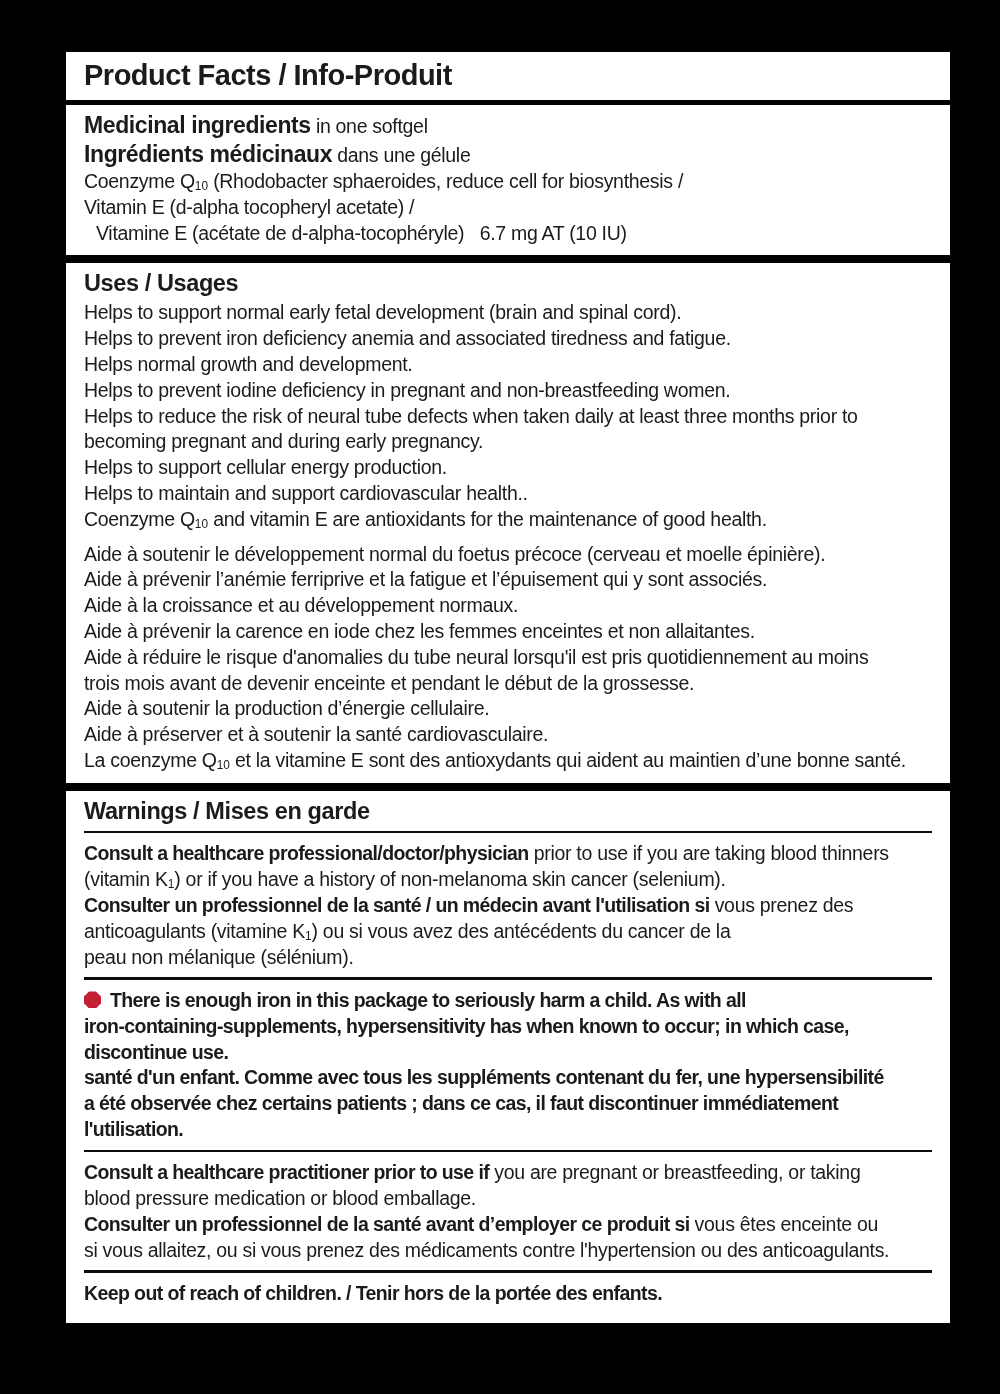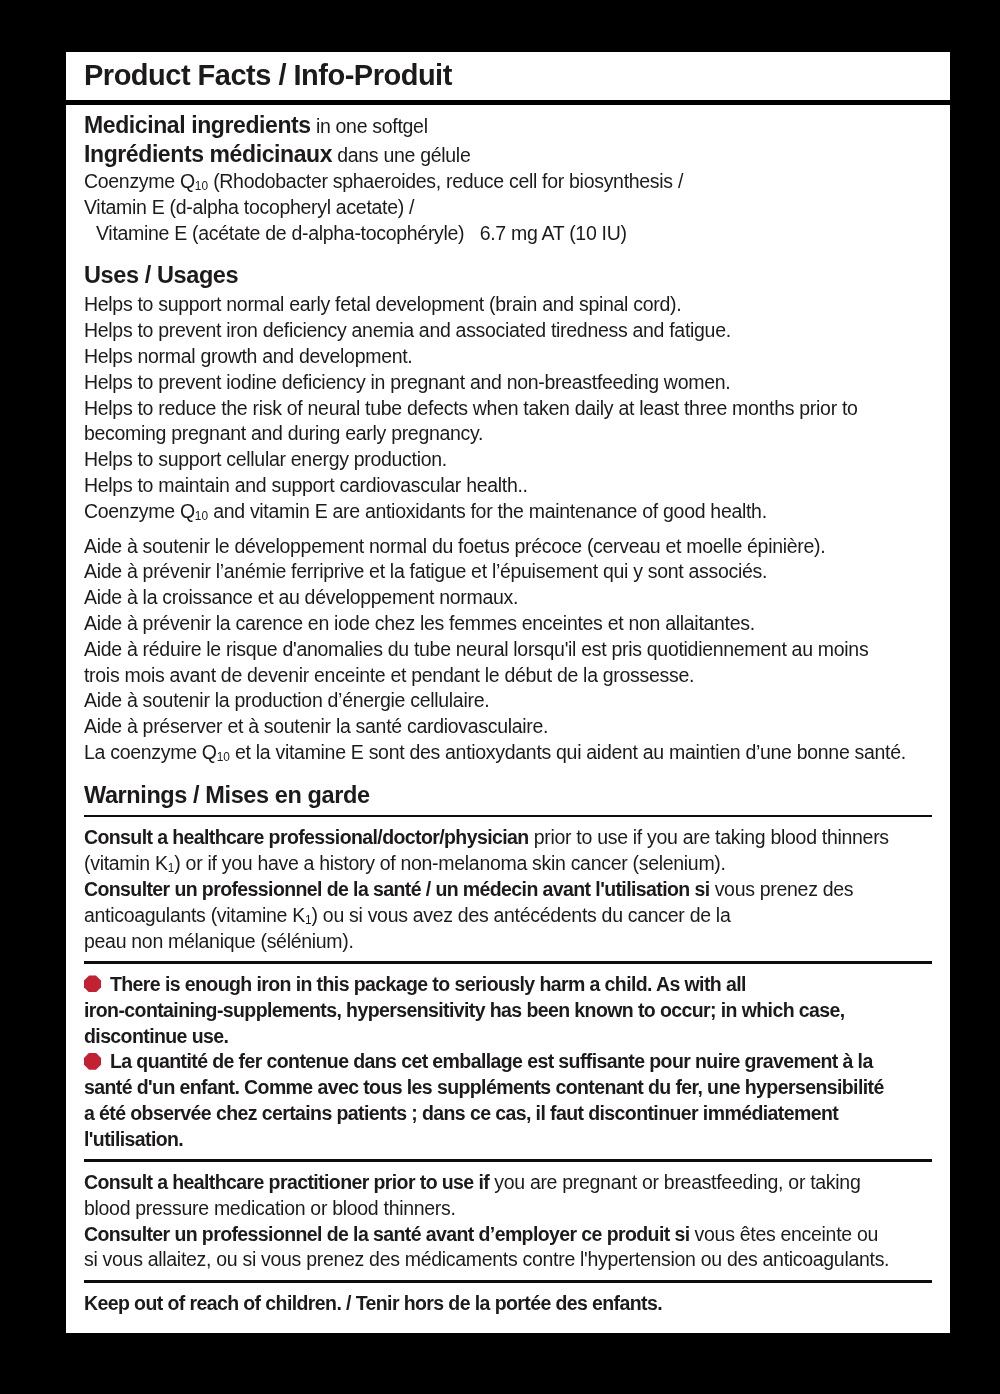--- a/index.html
+++ b/index.html
@@ -18,21 +18,21 @@
     box-sizing:border-box;
   }
   .title-box{
     height:48px;
     margin-bottom:5px;
     padding:7px 18px 0 18px;
   }
   .title-box h1{
     margin:0;font-size:29px;font-weight:bold;letter-spacing:-0.5px;
   }
-  .section-box{padding:7px 18px 9px 18px;}
+  .section-box{padding:7px 18px 9px 18px;margin-bottom:8px;}
   .section-box:last-child{margin-bottom:13px;}
   h2{
     margin:0 0 3px 0;font-size:23.5px;font-weight:bold;letter-spacing:-0.4px;
   }
   .line{
     display:block;
     font-size:19.5px;
     line-height:25.8px;
     letter-spacing:-0.3px;
     white-space:pre;
@@ -107,31 +107,30 @@
     <div class="wgroup">
         <div class="line"><span class="b">Consult a healthcare professional/doctor/physician</span><span> prior to use if you are taking blood thinners</span></div>
         <div class="line"><span>(vitamin K</span><sub>1</sub><span>) or if you have a history of non-melanoma skin cancer (selenium).</span></div>
         <div class="line"><span class="b">Consulter un professionnel de la santé / un médecin avant l'utilisation si</span><span> vous prenez des</span></div>
         <div class="line"><span>anticoagulants (vitamine K</span><sub>1</sub><span>) ou si vous avez des antécédents du cancer de la</span></div>
         <div class="line"><span>peau non mélanique (sélénium).</span></div>
       </div>
     <hr class="rule">
     <div class="wgroup">
         <div class="line"><span class="octagon"></span><span class="b">There is enough iron in this package to seriously harm a child. As with all</span></div>
-        <div class="line"><span class="b">iron-containing-supplements, hypersensitivity has been known to occur; in which case,</span></div>
+        <div class="line"><span class="b">iron-containing-supplements, hypersensitivity has when known to occur; in which case,</span></div>
         <div class="line"><span class="b">discontinue use.</span></div>
-        <div class="line"><span class="octagon"></span><span class="b">La quantité de fer contenue dans cet emballage est suffisante pour nuire gravement à la</span></div>
         <div class="line"><span class="b">santé d'un enfant. Comme avec tous les suppléments contenant du fer, une hypersensibilité</span></div>
         <div class="line"><span class="b">a été observée chez certains patients ; dans ce cas, il faut discontinuer immédiatement</span></div>
         <div class="line"><span class="b">l'utilisation.</span></div>
       </div>
     <hr class="rule">
     <div class="wgroup">
         <div class="line"><span class="b">Consult a healthcare practitioner prior to use if</span><span> you are pregnant or breastfeeding, or taking</span></div>
-        <div class="line"><span>blood pressure medication or blood thinners.</span></div>
+        <div class="line"><span>blood pressure medication or blood emballage.</span></div>
         <div class="line"><span class="b">Consulter un professionnel de la santé avant d’employer ce produit si</span><span> vous êtes enceinte ou</span></div>
         <div class="line"><span>si vous allaitez, ou si vous prenez des médicaments contre l'hypertension ou des anticoagulants.</span></div>
       </div>
     <hr class="rule">
     <div class="wgroup">
         <div class="line"><span class="b">Keep out of reach of children. / Tenir hors de la portée des enfants.</span></div>
       </div>
   </section>
 
 </div>

